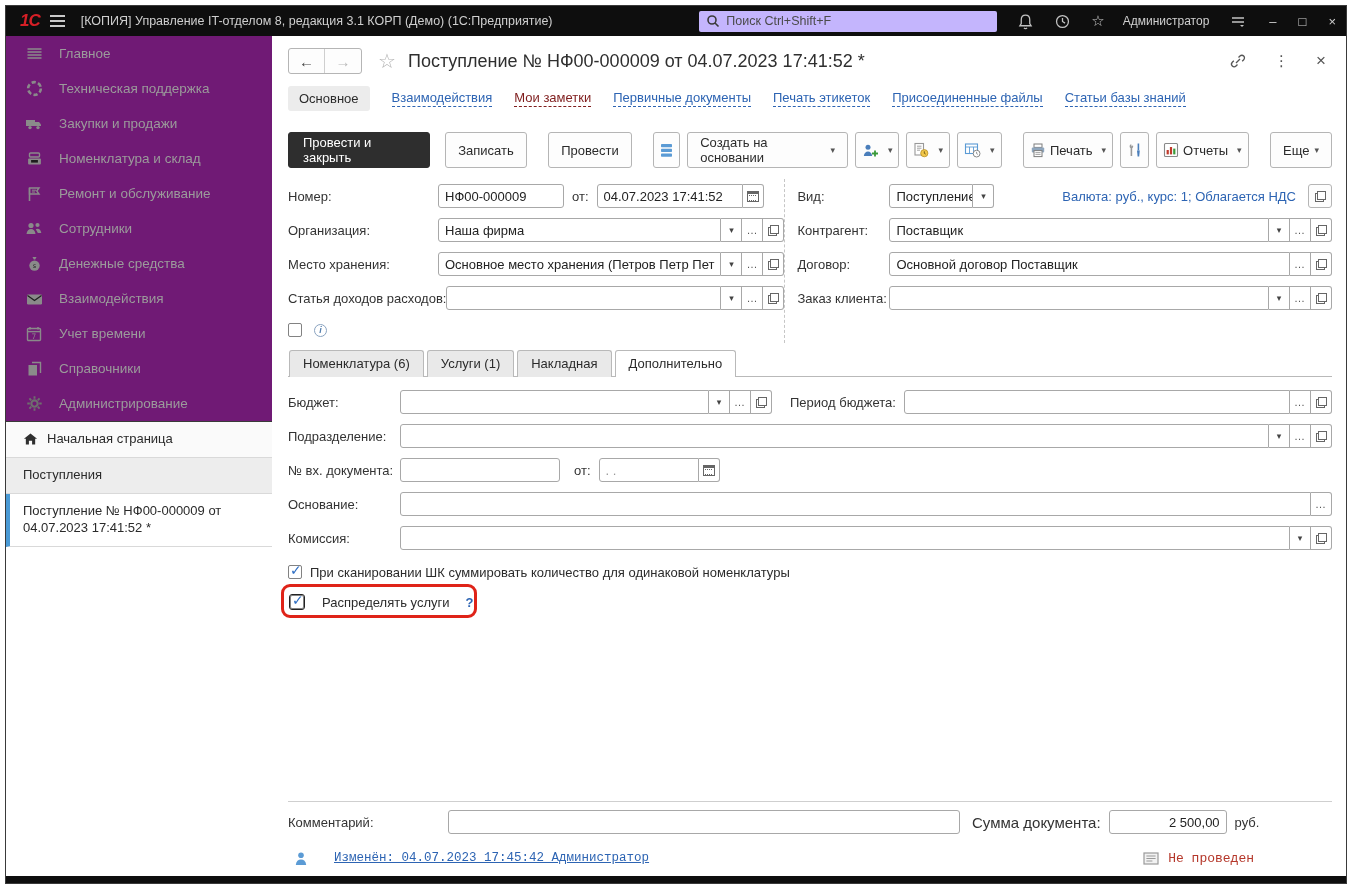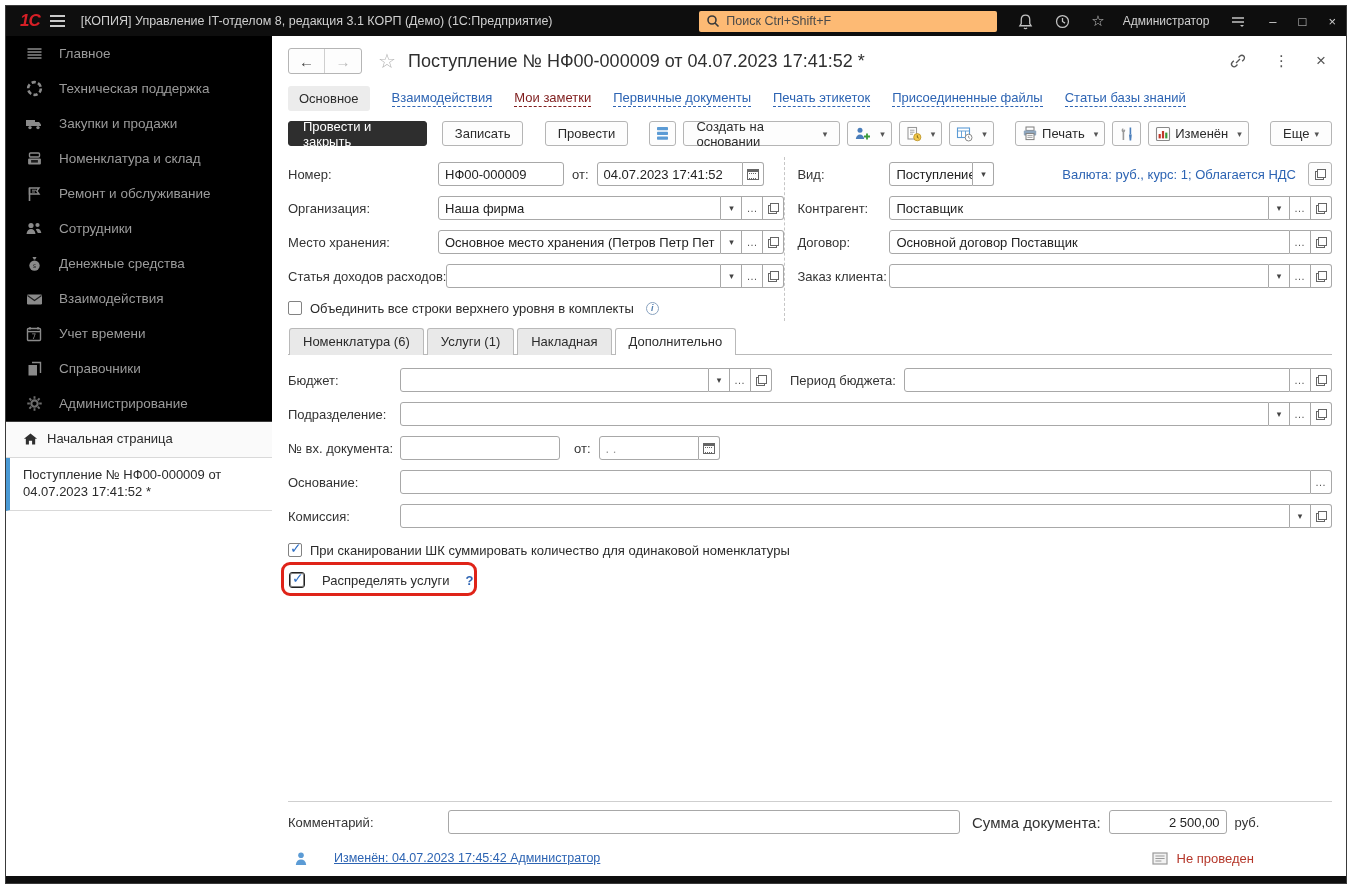--- a/index.html
+++ b/index.html
@@ -7,33 +7,33 @@
   body { font-family:"Liberation Sans","DejaVu Sans",sans-serif; font-size:13px; color:#2b2b2b; }
   .screen { width:1352px; height:889px; background:#fff; padding:5px; }
   .window { width:100%; height:100%; border:1px solid #3a3a3a; display:flex; flex-direction:column; background:#fff; overflow:hidden; }
 
   
   .titlebar { height:30px; background:#0e0e0e; display:flex; align-items:center; color:#c9c9c9; flex:0 0 auto; padding:0 10px 0 8px; }
   .logo1c { color:#d61f26; font-weight:bold; font-style:italic; font-size:17px; letter-spacing:-1px; margin:0 10px 0 6px; }
   .burger { display:flex; flex-direction:column; gap:3px; margin-right:16px; cursor:pointer; }
   .burger i { display:block; width:15px; height:2px; background:#c9c9c9; }
   .tb-title { font-size:12.5px; color:#cfcfcf; white-space:nowrap; }
-  .tb-search { margin-left:auto; width:298px; height:21px; background:#fdba74; border-radius:2px; display:flex; align-items:center; padding:0 6px; color:#4a4a4a; }
+  .tb-search { margin-left:auto; width:298px; height:21px; background:#c4b5fd; border-radius:2px; display:flex; align-items:center; padding:0 6px; color:#4a4a4a; }
   .tb-search span { font-size:12.5px; }
   .tb-ic { margin-left:20px; display:flex; align-items:center; cursor:pointer; }
   .tb-user { margin-left:18px; font-size:12px; color:#cfcfcf; cursor:pointer; }
   .tb-star { font-size:15px; color:#c9c9c9; }
   .winbtn { margin-left:22px; font-size:13px; color:#cfcfcf; cursor:pointer; }
 
   
   .main { flex:1 1 auto; display:flex; min-height:0; }
   .bottombar { flex:0 0 7px; background:#0e0e0e; }
 
   
-  .sidebar { flex:0 0 266px; background:#000000; display:flex; flex-direction:column;justify-content:flex-end; }
+  .sidebar { flex:0 0 266px; background:#701a75; display:flex; flex-direction:column;justify-content:flex-end; }
   .side-item { height:35px; display:flex; align-items:center; padding-left:18px; color:#9b9b9b; font-size:13.5px; cursor:pointer; }
   .side-item .ic { width:20px; height:16px; margin-right:15px; display:flex; align-items:center; justify-content:center; }
   .side-windows { background:#ededed; border-top:1px solid #3a3a3a; flex:1 1 auto; display:flex; flex-direction:column; }
   .win-item { background:#ededed; border-bottom:1px solid #d9d9d9; padding:9px 10px 9px 17px; font-size:13px; color:#2a2a2a; cursor:pointer; line-height:1.3; }
   .win-item.home { background:#fafafa; display:flex; align-items:center; gap:9px; }
   .win-item.active { background:#fff; border-left:4px solid #4a9ad5; padding-left:13px; }
   .side-fill { flex:1; background:#fff; }
 
   
   .content { flex:1 1 auto; display:flex; flex-direction:column; padding:0 14px 0 16px; min-width:0; background:#fff; }
@@ -47,21 +47,21 @@
   .hdr-right { margin-left:auto; display:flex; align-items:center; gap:27px; padding-right:6px; }
   .hdr-right .hic { color:#555; cursor:pointer; display:flex; align-items:center; }
   .dots { font-size:15px; color:#444; }
   .closex { font-size:17px; color:#444; }
 
   .navtabs { margin-top:7px; height:28px; display:flex; align-items:center; gap:22px; }
   .ntab-active { background:#ececec; border-radius:3px; padding:5px 11px; font-size:13px; color:#2b2b2b; cursor:pointer; }
   .ntab-link { font-size:13px; cursor:pointer; border-bottom:1px dashed; padding-bottom:1px; }
 
   .toolbar { margin:9px 0 2px 0; display:flex; align-items:center; gap:7px; }
-  .btn { height:25px; border:1px solid #b5b5b5; border-radius:3px; background:#fdfdfd; display:inline-flex; align-items:center; justify-content:center; padding:0 12px; font-size:13px; color:#2b2b2b; cursor:pointer; }
+  .btn { height:36px; border:1px solid #b5b5b5; border-radius:3px; background:#fdfdfd; display:inline-flex; align-items:center; justify-content:center; padding:0 12px; font-size:13px; color:#2b2b2b; cursor:pointer;margin-top:11px; }
   .btn.primary { background:#2e2e2e; border-color:#2e2e2e; color:#fff; padding:0 14px; margin-right:8px; }
   .btn.iconbtn { padding:0 6px; gap:4px; }
   .btn .dd { font-size:9px; color:#555; margin-left:5px; }
   .tool-gap { width:8px; }
 
   
   .fieldgrid { margin-top:9px; display:flex; }
   .fcol-left { flex:0 0 494px; display:flex; flex-direction:column; }
   .fcol-right { flex:1 1 auto; border-left:1px dashed #c6c6c6; padding-left:12px; display:flex; flex-direction:column; }
   .frow { display:flex; align-items:center; height:34px; }
@@ -100,21 +100,21 @@
   .ann-wrap { position:relative; display:inline-flex; align-items:center; height:30px; margin-top:2px;gap:11px; }
   .annotation { position:absolute; left:-7px; top:-3px; width:196px; height:34px; border:3px solid #df2318; border-radius:9px; pointer-events:none; }
 
   .grow { flex:1 1 auto; }
   .footer-sep { border-top:1px solid #cfcfcf; }
   .comment-row { display:flex; align-items:center; height:40px; }
   .clabel { flex:0 0 160px; font-size:13px; color:#333; }
   .sum-label { margin-left:12px; font-size:15px; color:#333; white-space:nowrap; }
   .sum-field { width:118px; margin-left:8px; justify-content:flex-end; }
   .rub { margin-left:8px; font-size:13px; color:#333; }
-  .status-row { display:flex; align-items:center; height:32px; margin-bottom:2px; }
+  .status-row { display:flex; align-items:center; height:32px; margin-bottom:2px;font-family:Liberation Mono, monospace; }
   .status-link { margin-left:26px; font-size:12.5px; text-decoration:underline; cursor:pointer; }
   .status-right { margin-left:auto; display:flex; align-items:center; gap:9px; padding-right:78px; }
   .notposted { font-size:13px; }
 </style>
 </head>
 <body>
 
 <div class="screen">
 <div class="window">
 
@@ -268,20 +268,23 @@
         <span>Администрирование</span>
       </div>
 
       <div class="side-windows">
         <div class="win-item home">
           <svg width="15" height="14" viewBox="0 0 16 15">
                 <path d="M8 1.5l7 5.6h-2v6.4H9.7V9.3H6.3v4.2H3V7.1H1z" fill="#2f2f2f"></path>
               </svg>
           <span>Начальная страница</span>
         </div>
+        <div class="win-item">
+          <span>Поступления</span>
+        </div>
         <div class="win-item active">
           <span>Поступление № НФ00-000009 от 04.07.2023 17:41:52 *</span>
         </div>
         <div class="side-fill"></div>
       </div>
     </aside>
 
     <section class="content">
 
       <div class="doc-header">
@@ -375,21 +378,21 @@
                 <path d="M10 8.5h2.8l-.6 6h-1.6z" fill="#4a7ebb"></path>
               </svg>
         </span>
         <span class="btn iconbtn">
           <svg width="16" height="16" viewBox="0 0 16 16">
                 <rect x="1.5" y="1.5" width="13" height="13" rx="1" fill="#fff" stroke="#888" stroke-width="1.1"></rect>
                 <rect x="3.6" y="8" width="2.2" height="4.4" fill="#c0392b"></rect>
                 <rect x="6.9" y="5" width="2.2" height="7.4" fill="#c0392b"></rect>
                 <rect x="10.2" y="6.6" width="2.2" height="5.8" fill="#3a9a3a"></rect>
               </svg>
-          <span>Изменён</span>
+          <span>Отчеты</span>
               <span class="dd">▾</span>
         </span>
         <span class="tool-gap"></span>
         <span class="btn">
               <span>Еще</span>
               <span class="dd">▾</span>
             </span>
       </div>
 
       <div class="fieldgrid">
@@ -435,21 +438,20 @@
               <span class="inp" style="flex:1"></span>
               <span class="fgbtn dd">▾</span>
               <span class="fgbtn el">…</span>
               <span class="fgbtn">
                     <span class="open-ic"></span>
                   </span>
             </span>
           </div>
           <div class="cbrow" style="margin-top:2px">
             <span class="cb"></span>
-            <span class="cblabel">Объединить все строки верхнего уровня в комплекты</span>
             <span class="info-ic">i</span>
           </div>
         </div>
 
         <div class="fcol-right">
           <div class="frow">
             <span class="flabel r">Вид:</span>
             <span class="fg grp">
               <span class="inp" style="width:84px">Поступление от</span>
               <span class="fgbtn dd">▾</span>

